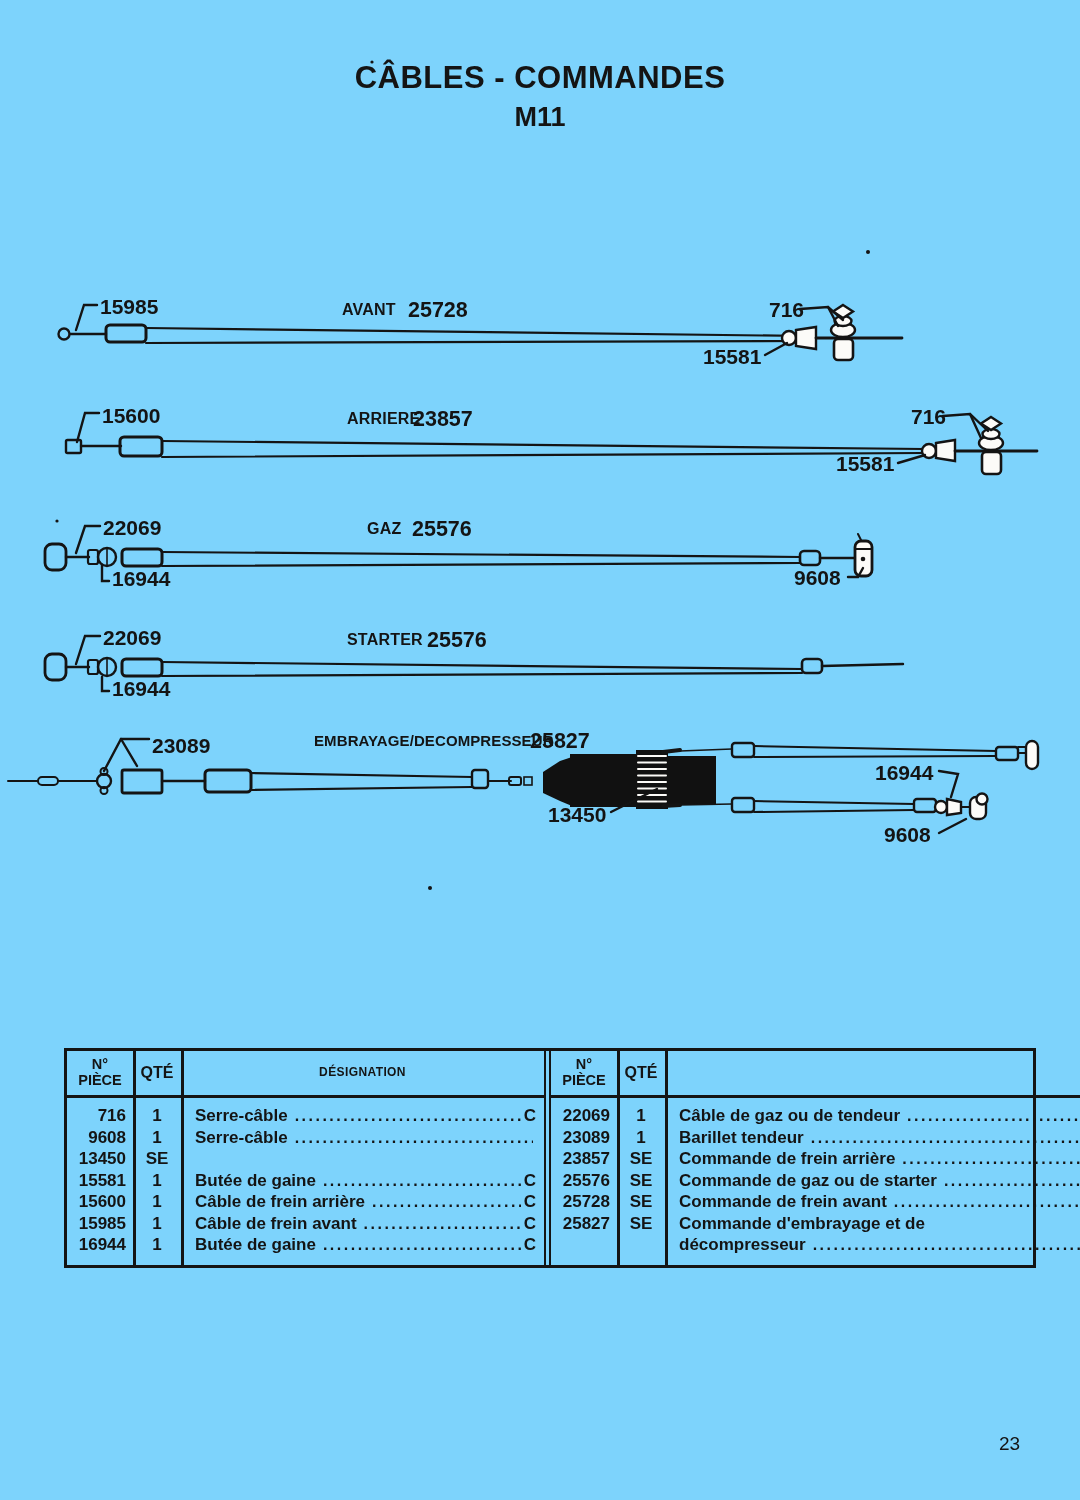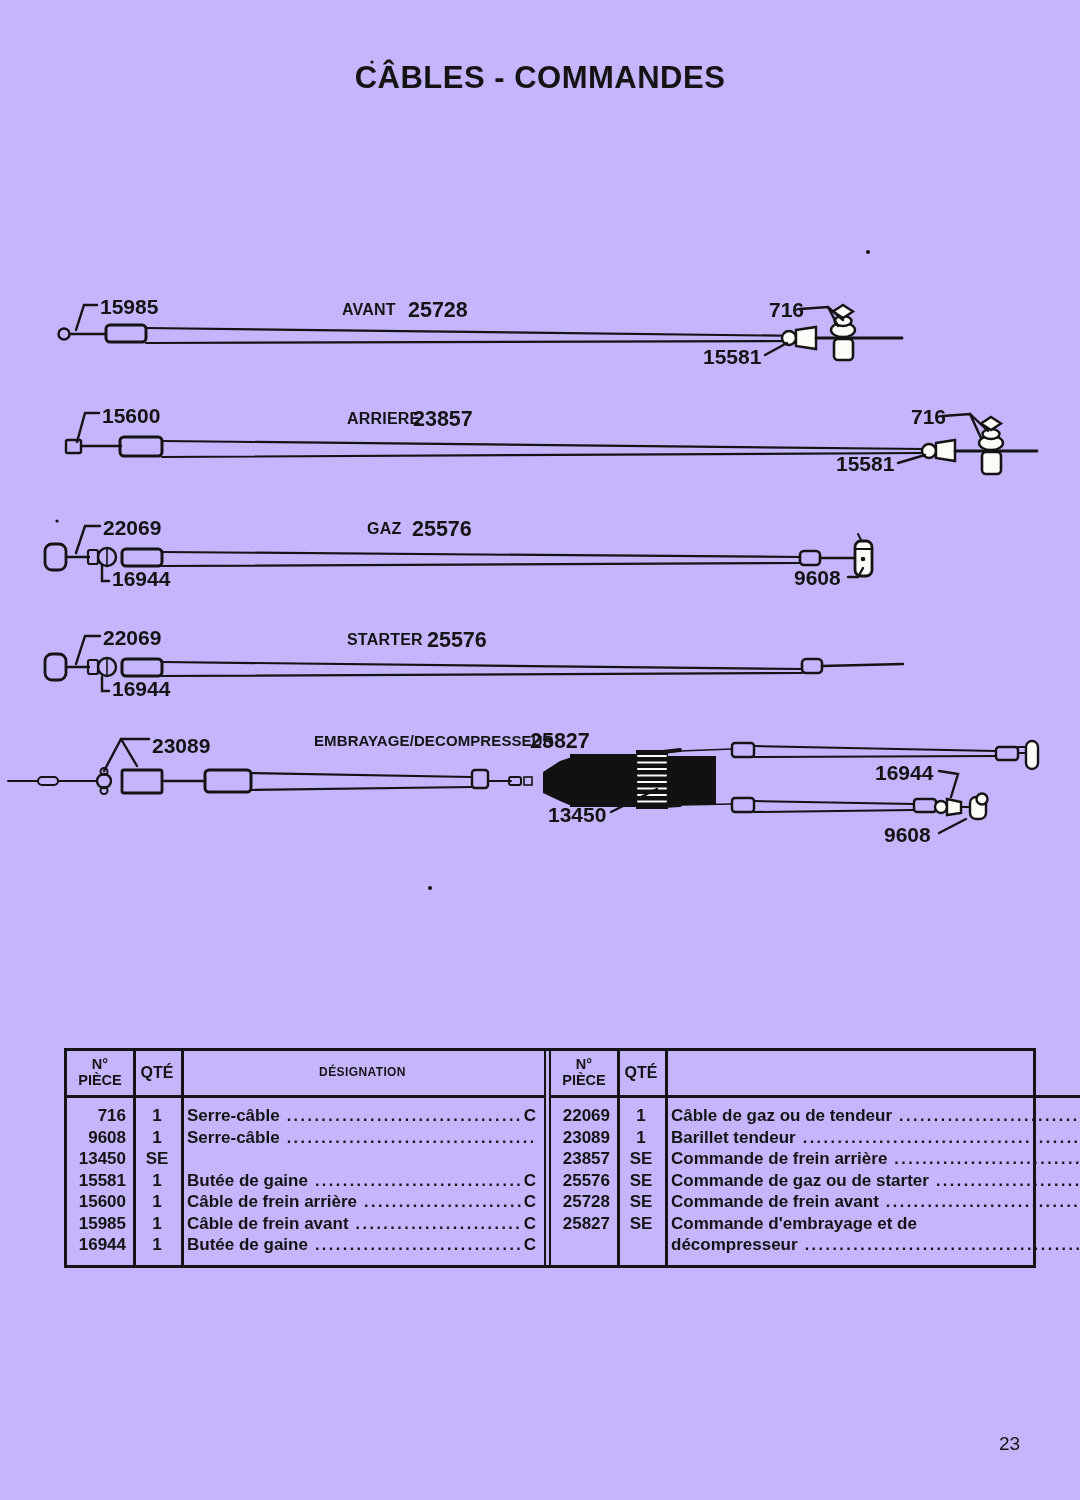--- a/index.html
+++ b/index.html
@@ -1,18 +1,18 @@
 <!DOCTYPE html>
 <html><head>
 <meta charset="utf-8">
 <style>
   html,body{margin:0;padding:0;background:#e9e7e2;}
   .page{
     position:relative;width:1080px;height:1500px;margin:0 auto;
-    background:#c4b5fd;color:#141414;
+    background:#7dd3fc;color:#141414;
     font-family:"Liberation Sans",sans-serif;overflow:hidden;
   }
   
   .title{
     position:absolute;top:60px;left:0;width:1080px;text-align:center;
     font-size:31px;font-weight:700;letter-spacing:0.5px;
   }
   .subtitle{
     position:absolute;top:102px;left:0;width:1080px;text-align:center;
     font-size:27px;font-weight:700;
@@ -38,37 +38,38 @@
   .hrow{display:flex;align-items:center;height:44px;border-bottom:3px solid #141414;}
   .hc{box-sizing:border-box;text-align:center;font-weight:700;line-height:1.1;}
   .hc.piece{flex:0 0 66px;font-size:14.5px;}
   .hc.qty{flex:0 0 48px;font-size:16px;}
   .hc.des{flex:1;font-size:12px;letter-spacing:0.4px;}
   .tbody{padding:7px 0 9px 0;}
   .trow{display:flex;line-height:21.5px;font-size:17px;font-weight:700;}
   .c{box-sizing:border-box;}
   .c.piece{flex:0 0 66px;text-align:right;padding-right:7px;}
   .c.qty{flex:0 0 48px;text-align:center;}
-  .c.des{flex:1;display:flex;align-items:baseline;padding:0 8px 0 6px;min-width:0;}
+  .c.des{flex:1;display:flex;align-items:baseline;padding:0 8px 0 14px;min-width:0;}
   .c.des.multi{display:block;}
   .dline{display:flex;align-items:baseline;min-width:0;}
   .dn{white-space:nowrap;}
   .dots{flex:1 1 auto;overflow:hidden;white-space:nowrap;margin:0 3px 0 7px;
         letter-spacing:2.5px;font-size:16px;}
   .dots::after{content:"......................................................................................................................";}
   .suf{white-space:nowrap;}
   
   .pagenum{position:absolute;left:999px;top:1433px;font-size:19px;font-weight:400;}
 </style>
 </head>
 <body>
 
 <div class="page">
 
   <div class="title">CÂBLES - COMMANDES</div>
+  <div class="subtitle">M11</div>
 
   <svg class="diag" width="1080" height="1000" viewBox="0 0 1080 1000">
 
     <g fill="#141414">
       <circle cx="372" cy="62" r="1.6"></circle>
         <circle cx="868" cy="252" r="2"></circle>
       <circle cx="57" cy="521" r="1.6"></circle>
         <circle cx="430" cy="888" r="2"></circle>
     </g>
 

